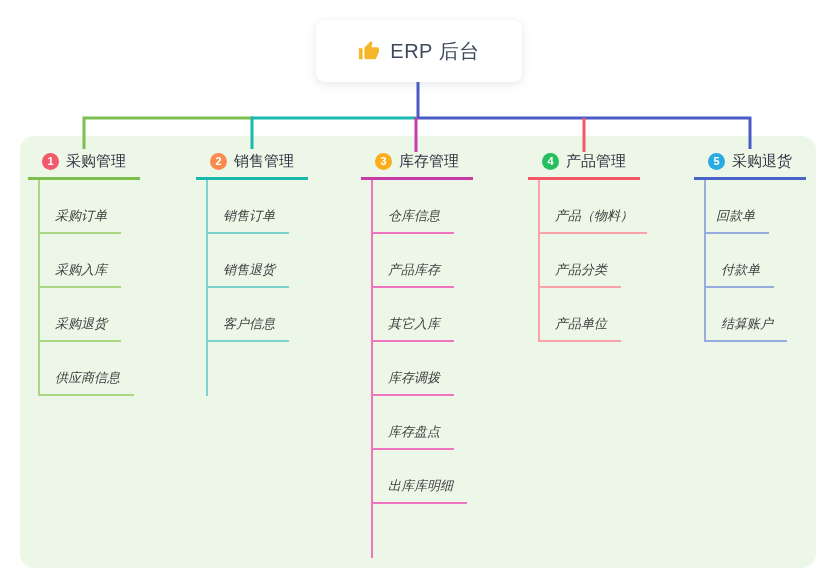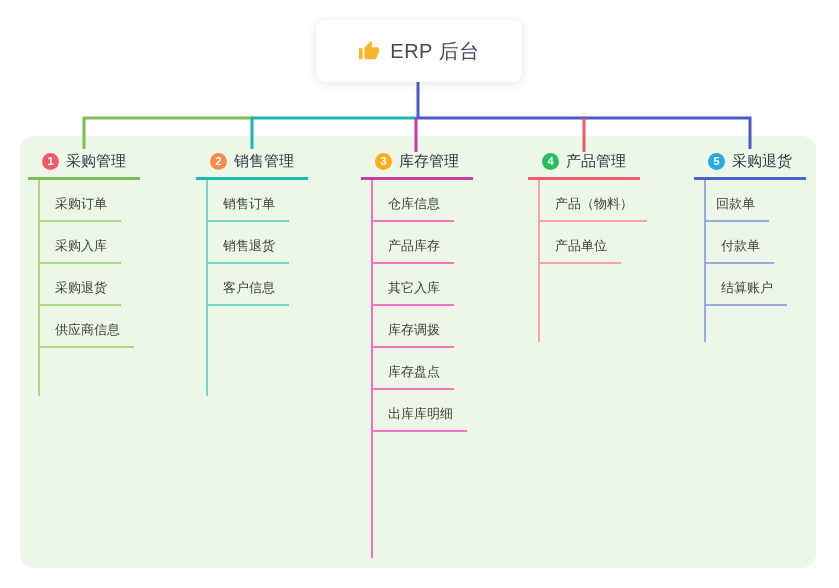--- a/index.html
+++ b/index.html
@@ -27,21 +27,21 @@
     gap:7px;padding-left:14px;cursor:pointer;
   }
   .badge{
     width:17px;height:17px;border-radius:50%;flex:none;
     color:#fff;font-size:11px;font-weight:bold;line-height:17px;
     display:flex;align-items:center;justify-content:center;
   }
   .branch-label{font-size:15px;color:#2F3542;font-weight:500;white-space:nowrap;}
   .branch-items{position:relative;}
   .vline{position:absolute;left:10px;top:0;width:2px;}
-  .item{height:42px;display:flex;align-items:flex-end;}
+  .item{height:54px;display:flex;align-items:flex-end;font-style:italic;}
   .item-label{
     margin-left:10px;padding:0 14px 7px 17px;border-bottom:2px solid;
     font-size:13px;color:#3C3C3C;white-space:nowrap;cursor:pointer;
   }
 </style>
 </head>
 <body style="background: rgb(255, 255, 255);">
 
 <div class="panel" style="background: rgb(237, 247, 232);"></div>
 
@@ -133,20 +133,23 @@
       <div class="branch-title" style="border-bottom-color: rgb(244, 86, 106);">
         <span class="badge" style="background: rgb(39, 190, 95);">4</span>
         <span class="branch-label">产品管理</span>
       </div>
       <div class="branch-items">
         <div class="vline" style="background: rgb(249, 162, 168); height: 162px;"></div>
         <div class="item">
           <span class="item-label" style="border-bottom-color: rgb(249, 162, 168);">产品（物料）</span>
         </div>
         <div class="item">
+          <span class="item-label" style="border-bottom-color: rgb(249, 162, 168);">产品分类</span>
+        </div>
+        <div class="item">
           <span class="item-label" style="border-bottom-color: rgb(249, 162, 168); text-align: right;">产品单位</span>
         </div>
       </div>
     </div>
     <div class="branch" style="left: 694px;">
       <div class="branch-title" style="border-bottom-color: rgb(74, 99, 200);">
         <span class="badge" style="background: rgb(43, 169, 225);">5</span>
         <span class="branch-label">采购退货</span>
       </div>
       <div class="branch-items">

